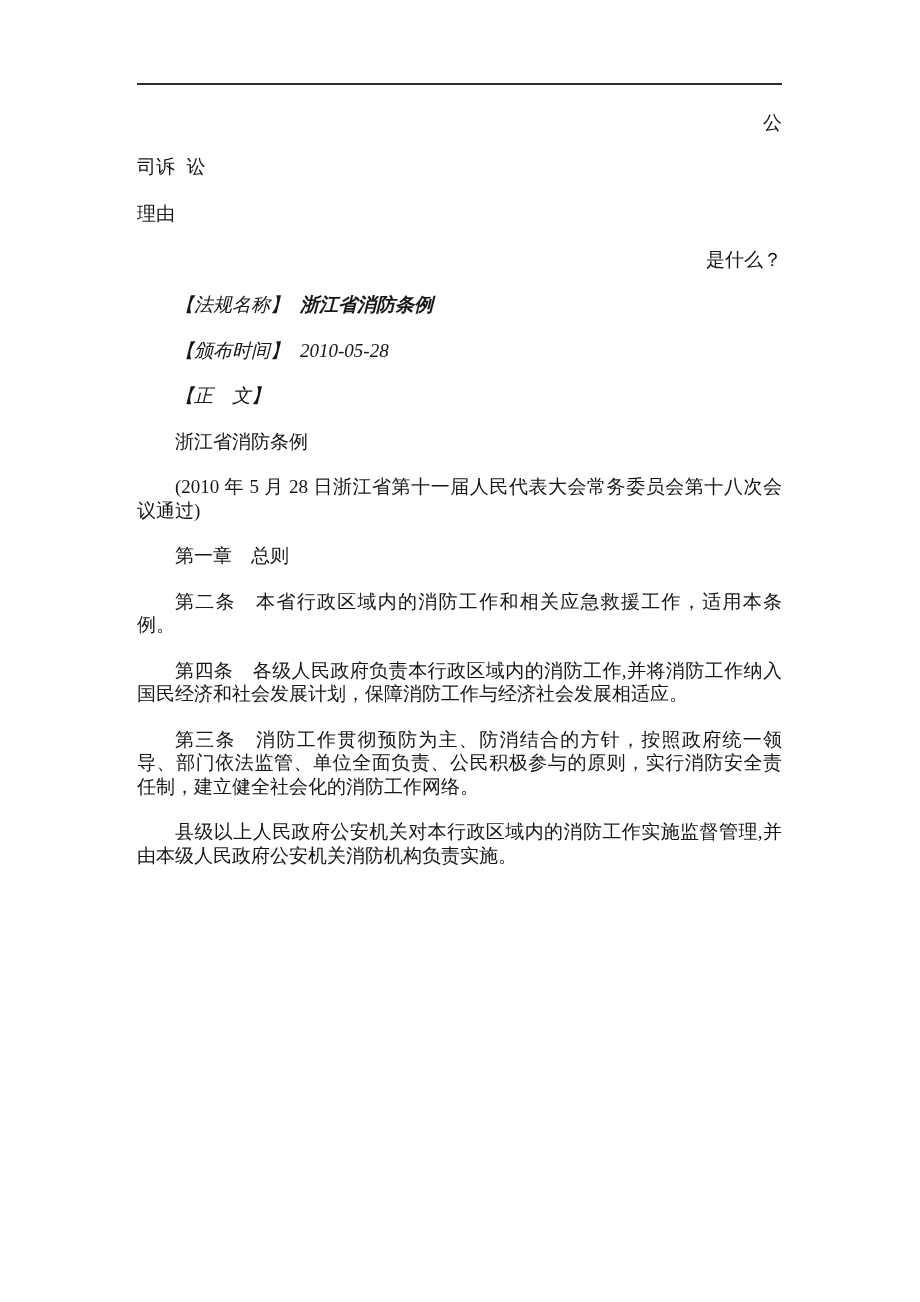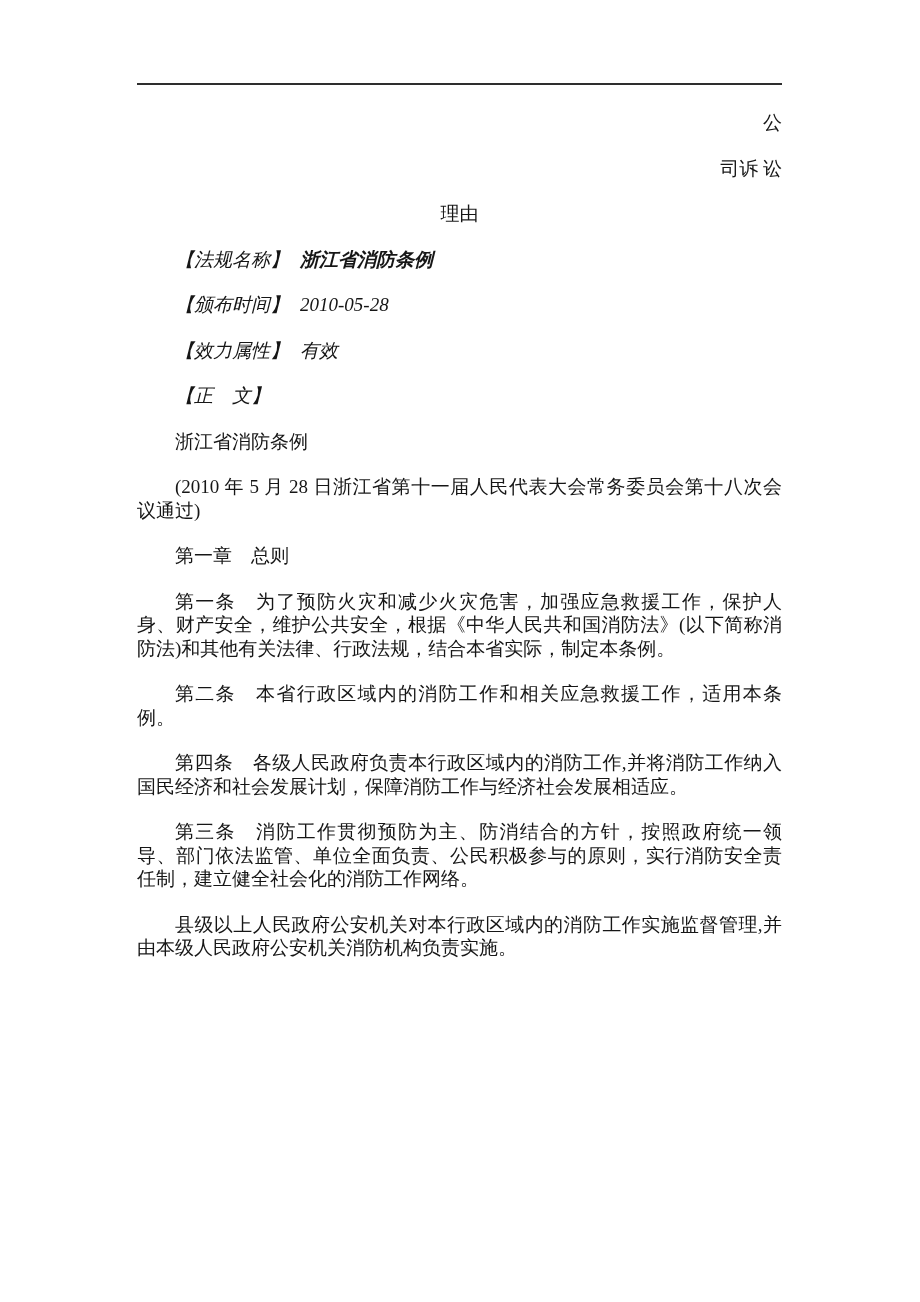--- a/index.html
+++ b/index.html
@@ -26,22 +26,22 @@
     border-top: 2px solid #2e2e2e;
     margin-top: 83px;
     margin-bottom: 26px;
   }
   p {
     margin: 0 0 22px 0;
     font-size: 19px;
     line-height: 23.5px;
   }
   .heading-line { text-align: left; }
-  .align-left   { text-align: right; }
-  .align-center { text-align: center; }
+  .align-left   { text-align: left; font-family: Liberation Mono, monospace; }
+  .align-center { text-align: left; }
   .align-right  { text-align: right; }
   .meta-line {
     text-indent: 2em;
     white-space: nowrap;
     font-style: italic;
   }
   .meta-value { margin-left: 11px; }
   .meta-value.bold { font-weight: bold; }
   .body-par {
     text-indent: 2em;
@@ -50,30 +50,29 @@
 </style>
 </head>
 <body>
 
 <div class="doc">
   <div class="rule"></div>
   <div>
       <p class="heading-line align-right">公</p>
       <p class="heading-line align-left">司诉 讼</p>
       <p class="heading-line align-center">理由</p>
+      <p class="heading-line align-right">是什么？</p>
     </div>
   <div>
       <p class="meta-line"><span>【法规名称】</span><span class="meta-value bold">浙江省消防条例</span></p>
       <p class="meta-line"><span>【颁布时间】</span><span class="meta-value">2010-05-28</span></p>
-      <p class="meta-line"><span>【效力属性】</span><span class="meta-value">有效</span></p>
       <p class="meta-line"><span>【正　文】</span><span class="meta-value"></span></p>
     </div>
   <div>
       <p class="body-par">浙江省消防条例</p>
       <p class="body-par">(2010 年 5 月 28 日浙江省第十一届人民代表大会常务委员会第十八次会议通过)</p>
       <p class="body-par">第一章　总则</p>
-      <p class="body-par">第一条　为了预防火灾和减少火灾危害，加强应急救援工作，保护人身、财产安全，维护公共安全，根据《中华人民共和国消防法》(以下简称消防法)和其他有关法律、行政法规，结合本省实际，制定本条例。</p>
       <p class="body-par">第二条　本省行政区域内的消防工作和相关应急救援工作，适用本条例。</p>
       <p class="body-par">第四条　各级人民政府负责本行政区域内的消防工作,并将消防工作纳入国民经济和社会发展计划，保障消防工作与经济社会发展相适应。</p>
       <p class="body-par">第三条　消防工作贯彻预防为主、防消结合的方针，按照政府统一领导、部门依法监管、单位全面负责、公民积极参与的原则，实行消防安全责任制，建立健全社会化的消防工作网络。</p>
       <p class="body-par">县级以上人民政府公安机关对本行政区域内的消防工作实施监督管理,并由本级人民政府公安机关消防机构负责实施。</p>
     </div>
 </div>
 
 </body></html>

